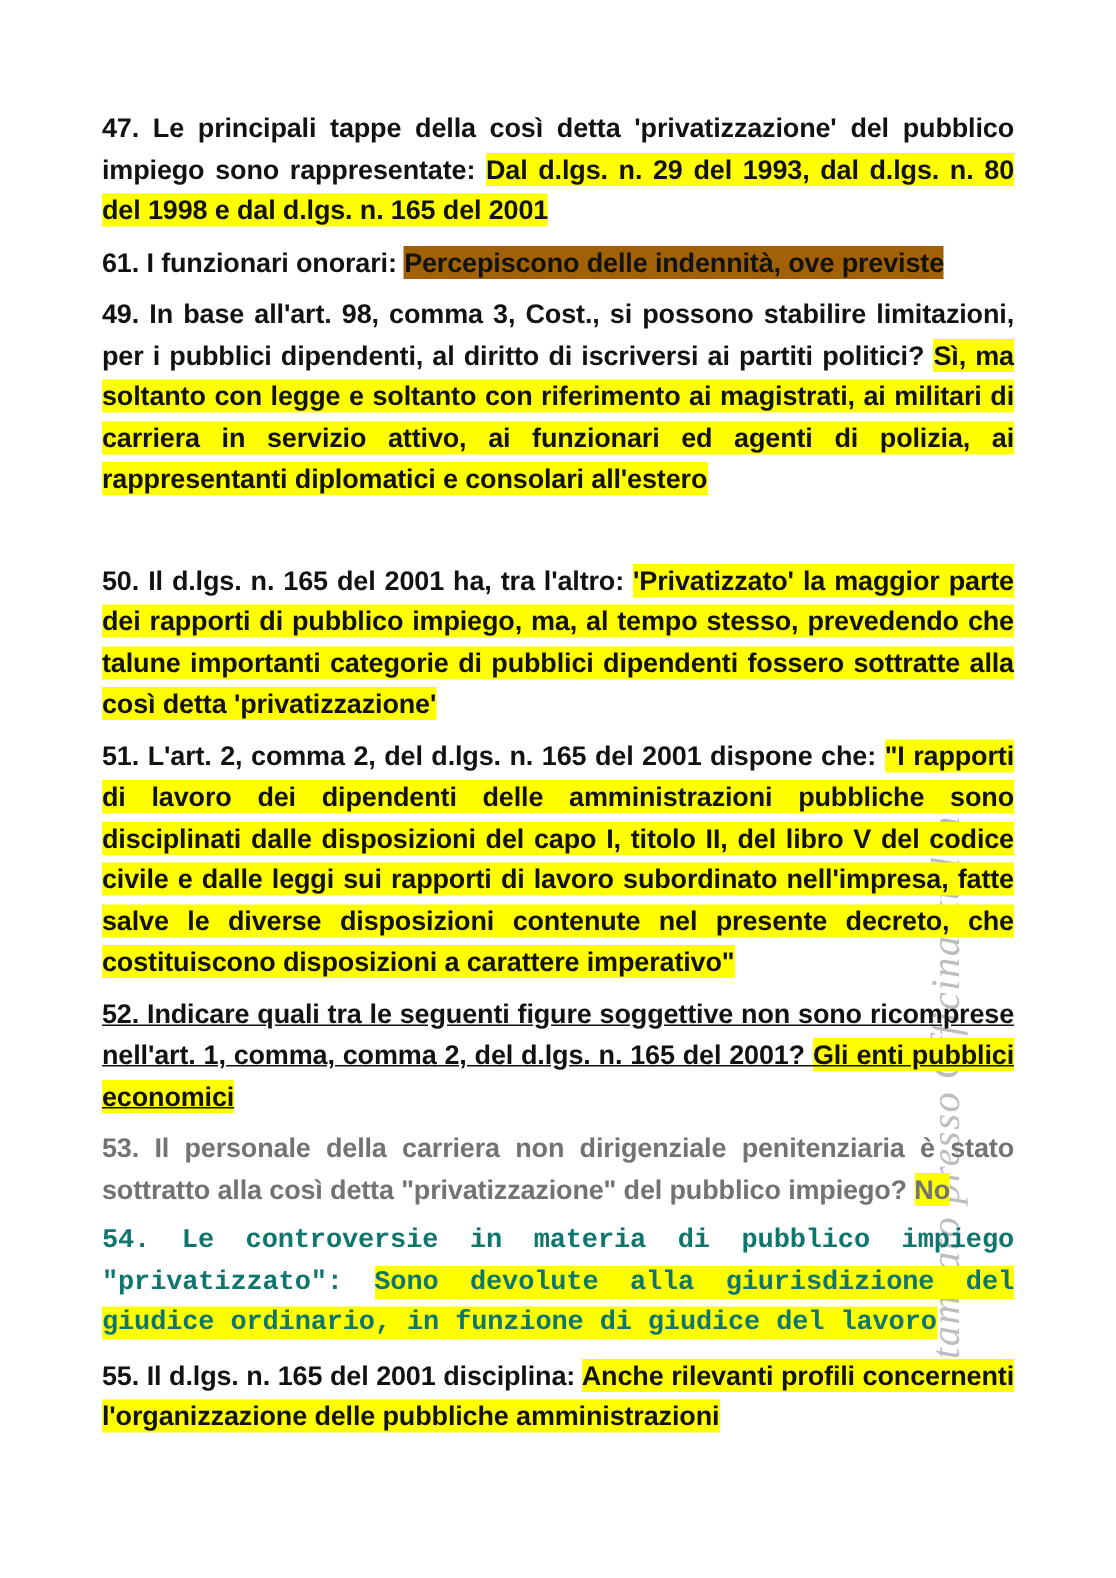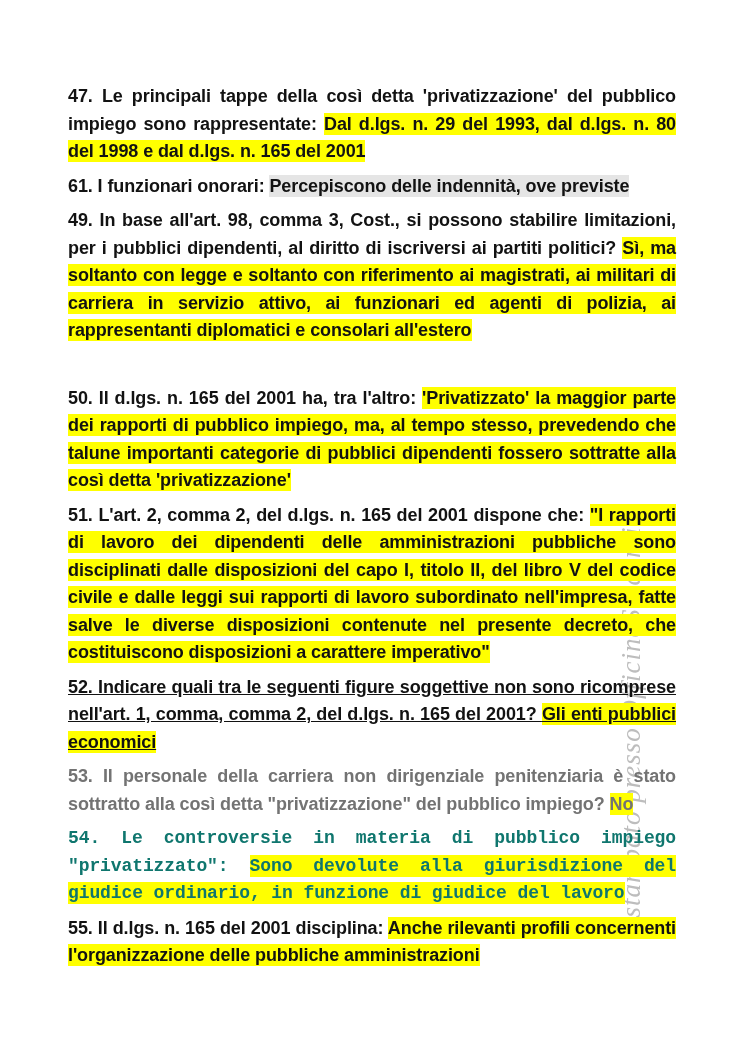--- a/index.html
+++ b/index.html
@@ -27,21 +27,21 @@
     font-style: italic;
     font-weight: 400;
     font-size: 27px;
     letter-spacing: 1px;
     color: #bdbdbd;
     z-index: 0;
   }
   .content {
     position: absolute;
     left: 68px;
-    top: 83px;
+    top: 72px;
     width: 608px;
     z-index: 1;
   }
   p.q {
     margin: 0 0 7px 0;
     font-weight: bold;
     font-size: 18px;
     line-height: 27.5px;
     color: #121212;
     text-align: justify;
@@ -57,21 +57,21 @@
 <body style="background: rgb(255, 255, 255);">
 
 <div class="page">
 
   <div class="watermark" style="color: rgb(189, 189, 189);">stampato presso OfficinaStudenti</div>
 
   <div class="content">
 
     <p class="q" style="color: rgb(18, 18, 18);"><span>47. Le principali tappe della così detta 'privatizzazione' del pubblico impiego sono rappresentate: </span><mark style="background: rgb(255, 255, 0);">Dal d.lgs. n. 29 del 1993, dal d.lgs. n. 80 del 1998 e dal d.lgs. n. 165 del 2001</mark></p>
 
-    <p class="q" style="color: rgb(18, 18, 18);"><span>61. I funzionari onorari: </span><mark style="background: #e5e5e5;">Percepiscono delle indennità, ove previste</mark></p>
+    <p class="q" style="color: rgb(18, 18, 18);"><span>61. I funzionari onorari: </span><mark style="background: #a16207;">Percepiscono delle indennità, ove previste</mark></p>
 
     <p class="q" style="color: rgb(18, 18, 18);"><span>49. In base all'art. 98, comma 3, Cost., si possono stabilire limitazioni, per i pubblici dipendenti, al diritto di iscriversi ai partiti politici? </span><mark style="background: rgb(255, 255, 0);">Sì, ma soltanto con legge e soltanto con riferimento ai magistrati, ai militari di carriera in servizio attivo, ai funzionari ed agenti di polizia, ai rappresentanti diplomatici e consolari all'estero</mark></p>
 
     <p class="q" style="color: rgb(18, 18, 18); margin-top: 40px;"><span>50. Il d.lgs. n. 165 del 2001 ha, tra l'altro: </span><mark style="background: rgb(255, 255, 0);">'Privatizzato' la maggior parte dei rapporti di pubblico impiego, ma, al tempo stesso, prevedendo che talune importanti categorie di pubblici dipendenti fossero sottratte alla così detta 'privatizzazione'</mark></p>
 
     <p class="q" style="color: rgb(18, 18, 18);"><span>51. L'art. 2, comma 2, del d.lgs. n. 165 del 2001 dispone che: </span><mark style="background: rgb(255, 255, 0);">"I rapporti di lavoro dei dipendenti delle amministrazioni pubbliche sono disciplinati dalle disposizioni del capo I, titolo II, del libro V del codice civile e dalle leggi sui rapporti di lavoro subordinato nell'impresa, fatte salve le diverse disposizioni contenute nel presente decreto, che costituiscono disposizioni a carattere imperativo"</mark></p>
 
     <p class="q" style="color: rgb(18, 18, 18); text-decoration: underline;"><span>52. Indicare quali tra le seguenti figure soggettive non sono ricomprese nell'art. 1, comma, comma 2, del d.lgs. n. 165 del 2001? </span><mark style="background: rgb(255, 255, 0);">Gli enti pubblici economici</mark></p>
 
     <p class="q" style="color: #737373;"><span>53. Il personale della carriera non dirigenziale penitenziaria è stato sottratto alla così detta "privatizzazione" del pubblico impiego? </span><mark style="background: rgb(255, 255, 0);">No</mark></p>

